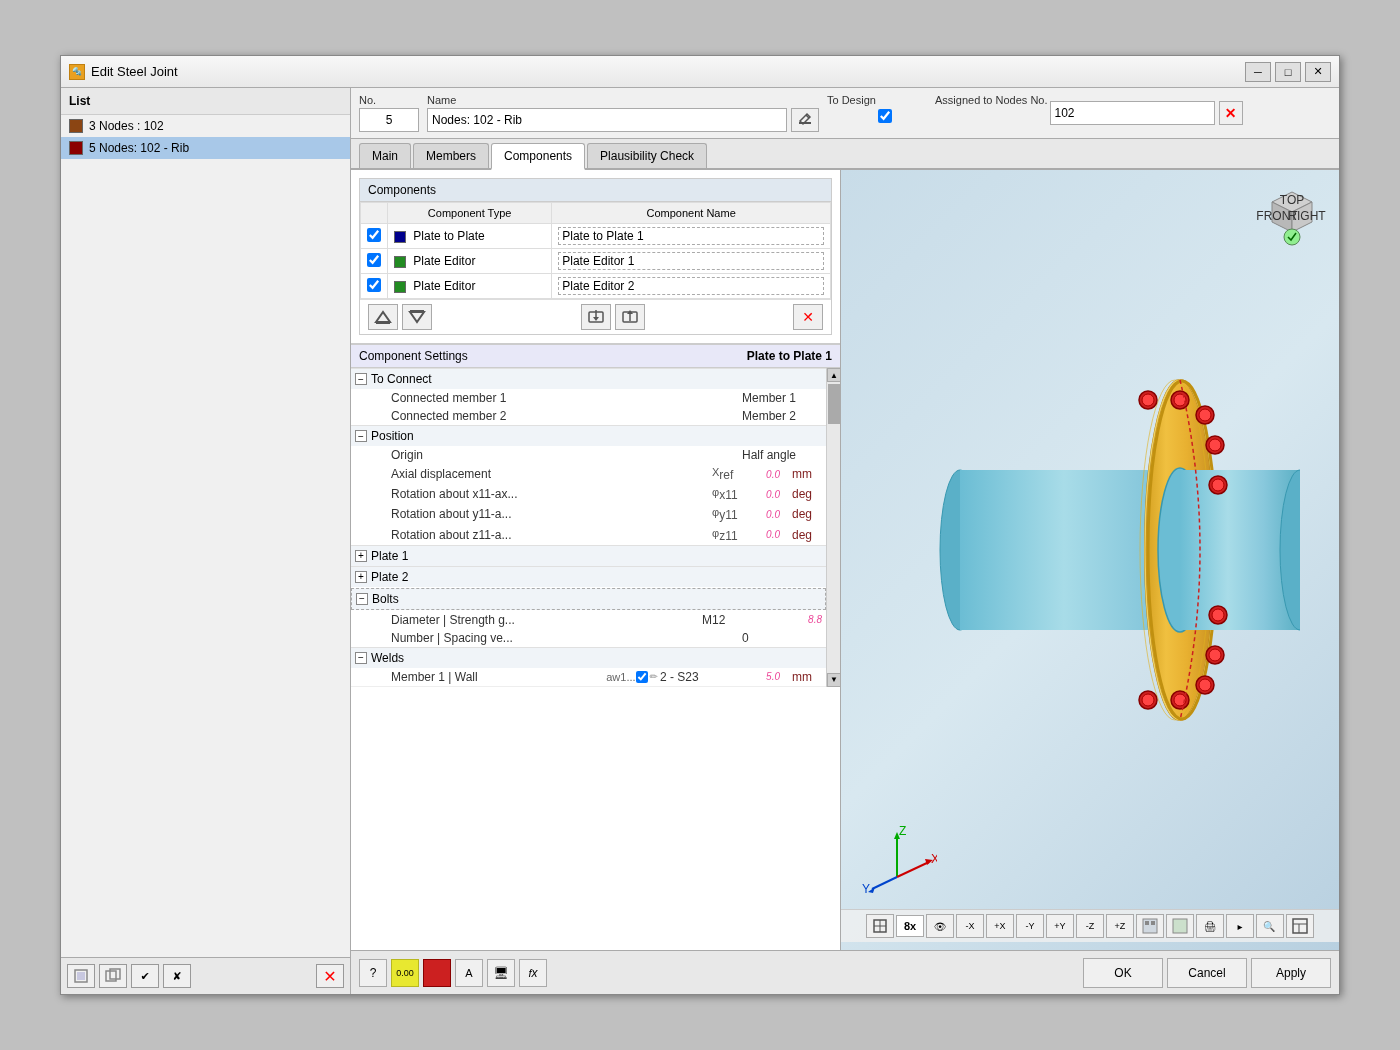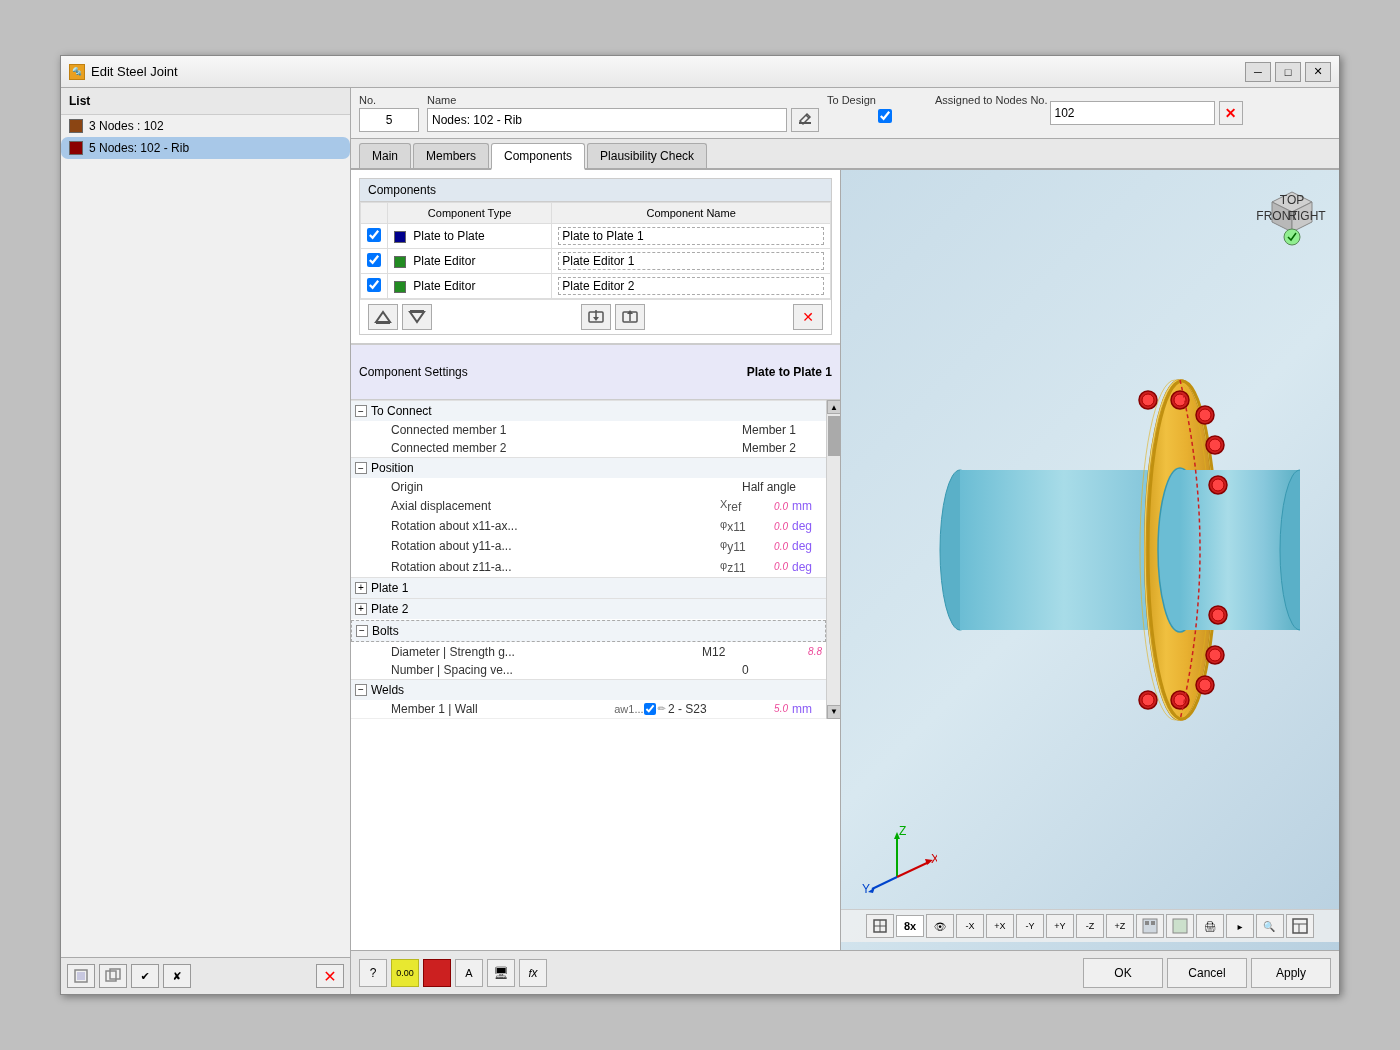--- a/index.html
+++ b/index.html
@@ -13,21 +13,21 @@
     .title-bar-buttons { display: flex; gap: 4px; }
     .title-btn { width: 26px; height: 20px; border: 1px solid #999; background: #e0e0e0; cursor: pointer; display: flex; align-items: center; justify-content: center; font-size: 11px; }
 
     .main-content { display: flex; flex: 1; overflow: hidden; }
     
     
     .left-panel { width: 290px; background: #f0f0f0; border-right: 1px solid #aaa; display: flex; flex-direction: column; }
     .list-header { padding: 6px 8px; font-weight: bold; font-size: 12px; border-bottom: 1px solid #ccc; background: #e8e8e8; }
     .list-items { flex: 1; overflow-y: auto; }
     .list-item { padding: 4px 8px; display: flex; align-items: center; gap: 6px; cursor: pointer; }
-    .list-item.selected { background: #a8c8e8; border-radius: 7px; }
+    .list-item.selected { background: #a8c8e8; }
     .list-item-color { width: 14px; height: 14px; border: 1px solid #666; }
     .list-item-text { font-size: 12px; }
     .left-panel-bottom { border-top: 1px solid #aaa; padding: 6px; display: flex; gap: 4px; align-items: center; background: #e8e8e8; }
     .panel-btn { width: 28px; height: 24px; border: 1px solid #999; background: #f0f0f0; cursor: pointer; display: flex; align-items: center; justify-content: center; font-size: 11px; }
     .panel-btn-spacer { flex: 1; }
 
     
     .right-panel { flex: 1; display: flex; flex-direction: column; overflow: hidden; }
     
     
@@ -66,32 +66,32 @@
     .comp-checkbox { width: 14px; height: 14px; }
     .comp-color { width: 12px; height: 12px; display: inline-block; border: 1px solid #666; margin-right: 4px; vertical-align: middle; }
     .comp-name-input { width: 100%; border: 1px dashed #aaa; padding: 1px 3px; background: white; font-size: 12px; }
 
     .comp-toolbar { display: flex; padding: 4px 8px; gap: 4px; align-items: center; border-top: 1px solid #ddd; }
     .comp-toolbar-spacer { flex: 1; }
     .comp-tool-btn { width: 30px; height: 26px; border: 1px solid #aaa; background: #f0f0f0; cursor: pointer; display: flex; align-items: center; justify-content: center; font-size: 14px; }
     .comp-tool-btn.red { color: red; }
 
     
-    .settings-header { display: flex; justify-content: space-between; padding: 20px 8px; background: #e8e8f8; border-top: 1px solid #ccc; border-bottom: 1px solid #ccc; }
+    .settings-header { display: flex; justify-content: space-between; padding: 4px 8px; background: #e8e8f8; border-top: 1px solid #ccc; border-bottom: 1px solid #ccc; }
     .settings-title { font-size: 12px; font-weight: normal; }
     .settings-value { font-size: 12px; font-weight: bold; }
     .tree-group-header { display: flex; align-items: center; padding: 3px 4px; background: #f0f4f8; border-top: 1px solid #e0e0e0; cursor: pointer; }
     .tree-toggle { width: 12px; height: 12px; border: 1px solid #888; display: inline-flex; align-items: center; justify-content: center; font-size: 10px; margin-right: 4px; cursor: pointer; background: white; flex-shrink: 0; }
     .tree-group-label { font-size: 12px; }
     .tree-row { display: flex; align-items: center; padding: 2px 4px; }
     .tree-indent2 { width: 36px; flex-shrink: 0; }
     .tree-label { flex: 1; font-size: 12px; color: #333; }
     .tree-subval { font-size: 12px; color: #333; min-width: 80px; }
     .tree-val { font-size: 10px; color: #ec4899; min-width: 40px; text-align: right; font-style: italic; }
-    .tree-unit { font-size: 12px; color: #8b5cf6; min-width: 30px; margin-left: 4px; }
+    .tree-unit { font-size: 12px; color: #7f1d1d; min-width: 30px; margin-left: 12px; }
     .settings-scroll { width: 14px; background: #e0e0e0; border-left: 1px solid #ccc; display: flex; flex-direction: column; }
     .scroll-btn { width: 14px; height: 14px; background: #d0d0d0; border: 1px solid #aaa; cursor: pointer; display: flex; align-items: center; justify-content: center; font-size: 8px; }
     .scroll-track { flex: 1; background: #e8e8e8; }
     .scroll-thumb { width: 12px; height: 40px; background: #aaa; margin: 2px auto; cursor: pointer; }
 
     
     .viewport { flex: 1; background: linear-gradient(135deg, #c8dce8 0%, #d8e8f0 50%, #b8d0e0 100%); position: relative; display: flex; align-items: center; justify-content: center; overflow: hidden; }
     .viewport-cube { position: absolute; top: 12px; right: 12px; width: 70px; height: 70px; }
     .viewport-toolbar { position: absolute; bottom: 8px; left: 0; right: 0; display: flex; align-items: center; justify-content: center; gap: 2px; background: rgba(240,240,240,0.8); border-top: 1px solid #ccc; padding: 4px; }
     .vp-btn { width: 28px; height: 24px; border: 1px solid #aaa; background: #f0f0f0; cursor: pointer; display: flex; align-items: center; justify-content: center; font-size: 10px; }

